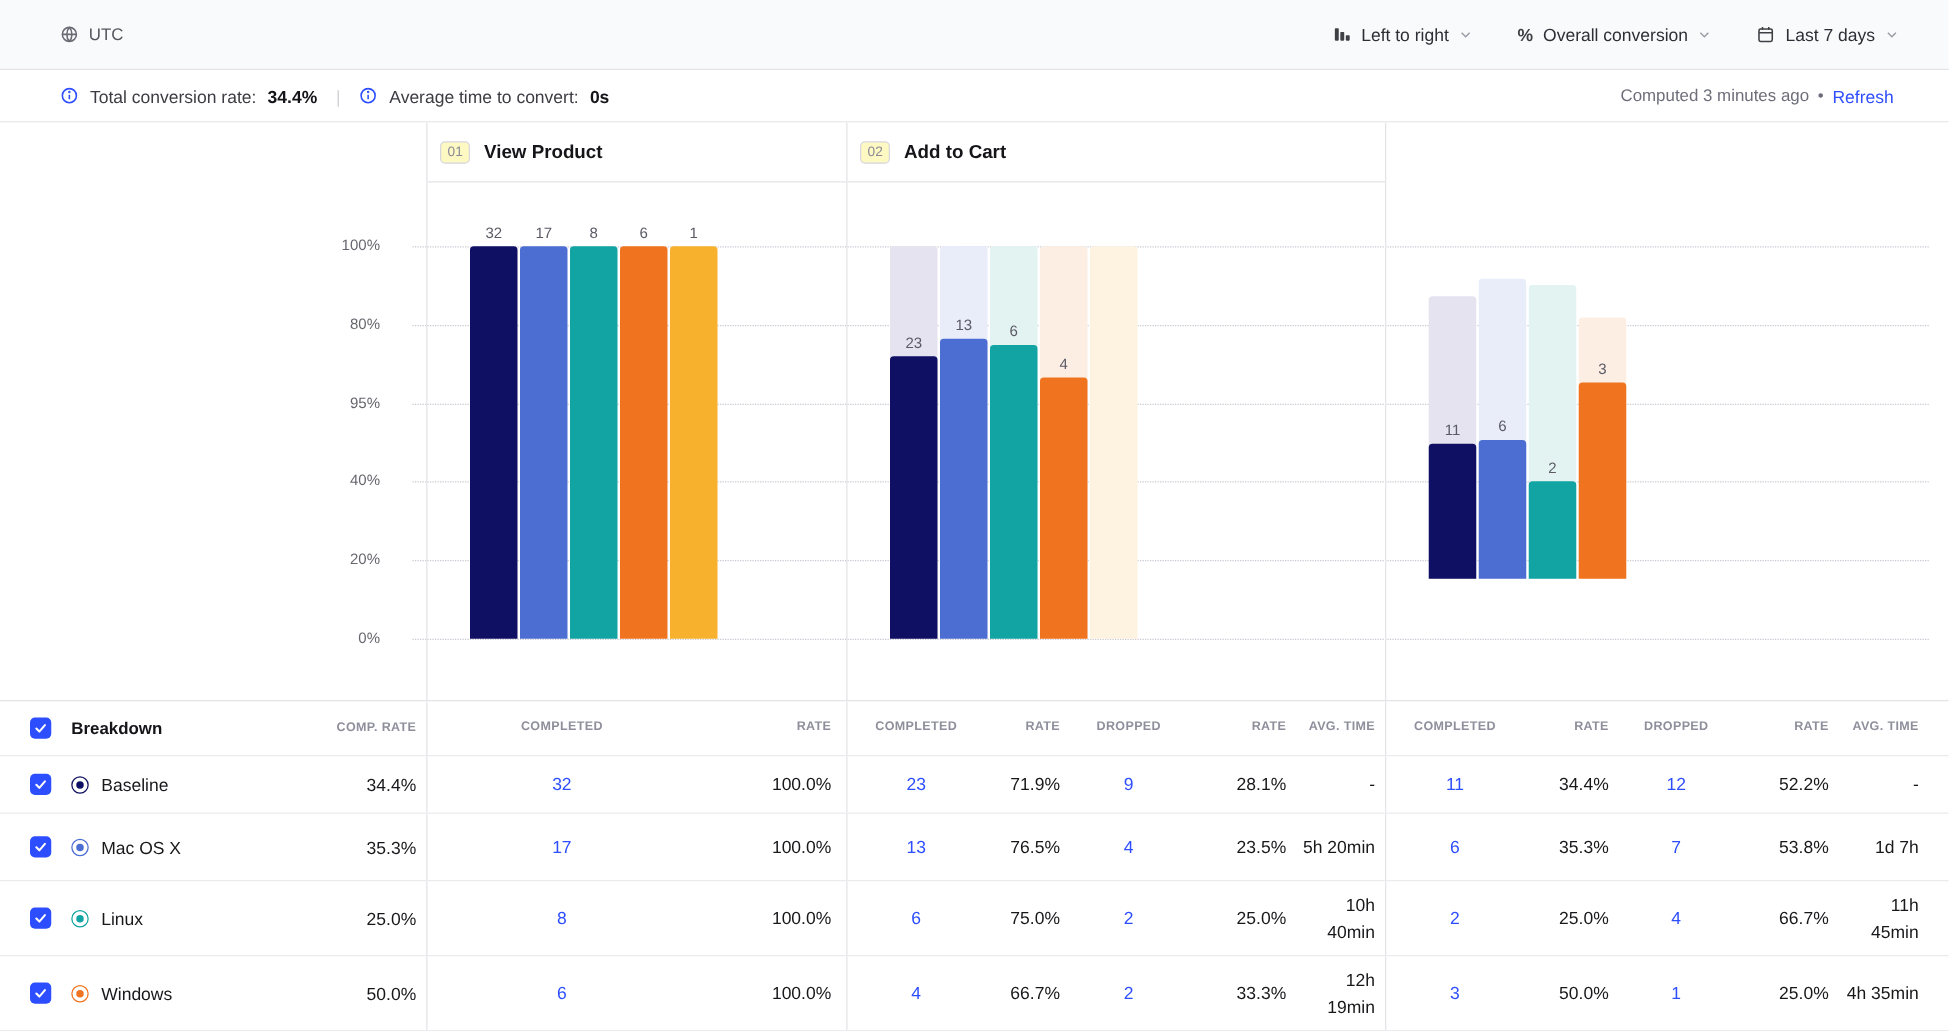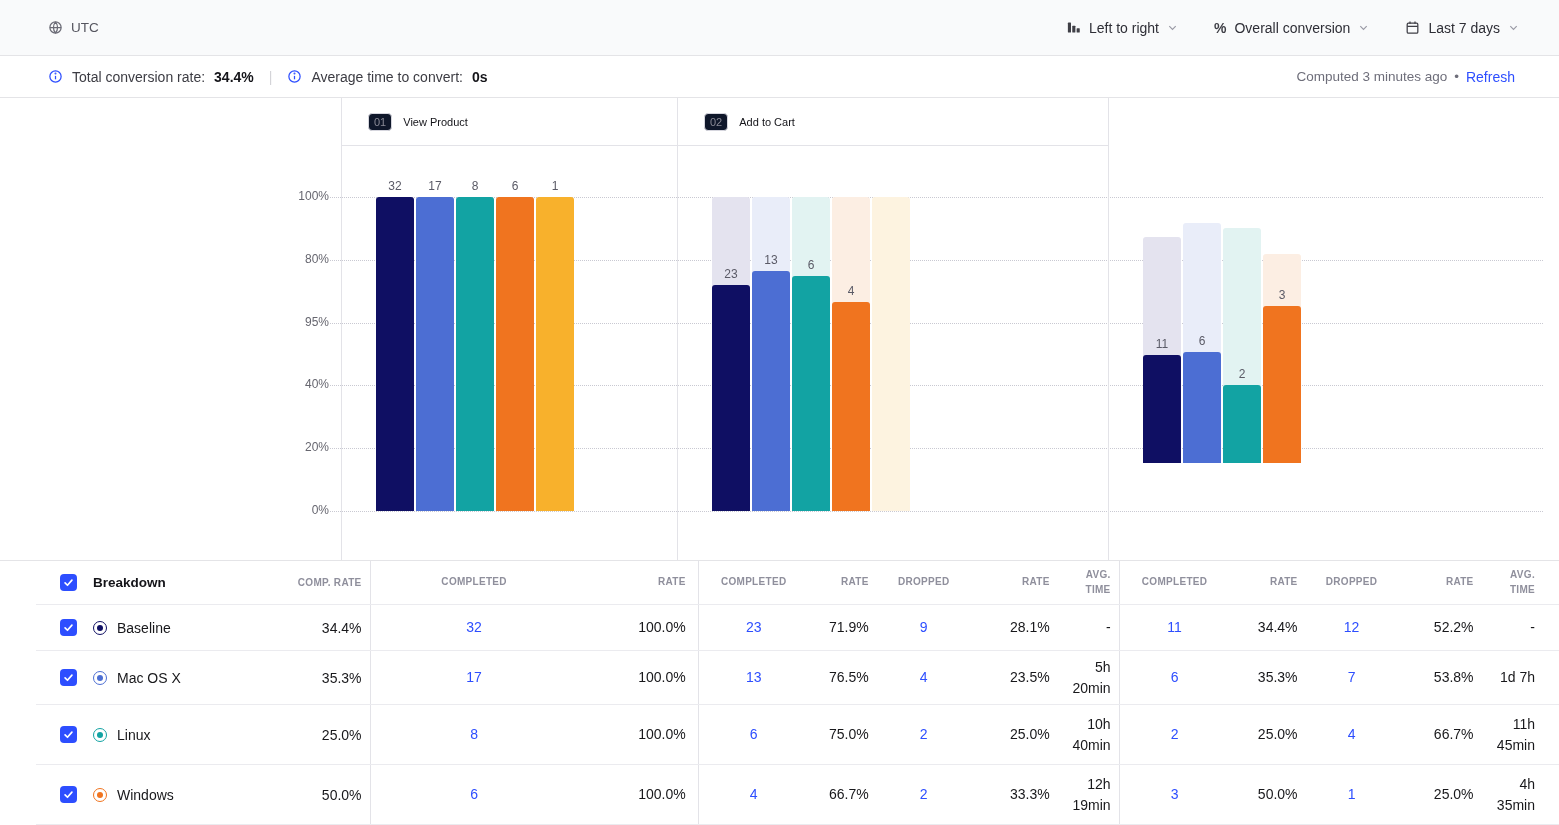--- a/index.html
+++ b/index.html
@@ -24,36 +24,36 @@
   .computed { display: flex; align-items: center; gap: 7px; color: #6e6e7a; font-size: 13.5px; }
   .refresh { color: #2d4eff; font-size: 14px; cursor: pointer; }
 
   
   .chart-region { position: relative; height: 463px; border-bottom: 1px solid #e4e4e7; background: #fff; }
   .gridlayer { position: absolute; left: 330px; right: 16px; top: 0; bottom: 0; }
   .gl { position: absolute; left: 0; right: 0; border-top: 1px dotted #c9c9d2; }
   .g0{top:99px}.g1{top:162px}.g2{top:225px}.g3{top:287px}.g4{top:350px}.g5{top:413px}
   .chart-cols { position: relative; display: flex; height: 100%; }
   .axis-col { width: 341px; position: relative; }
-  .ylab { position: absolute; right: 12px; font-size: 12px; color: #66666f; }
+  .ylab { position: absolute; right: 37px; font-size: 12px; color: #66666f; }
   .y0{top:91px}.y1{top:154px}.y2{top:217px}.y3{top:279px}.y4{top:342px}.y5{top:405px}
   .step-col { border-left: 1px solid #e3e3e8; }
   .sc1 { width: 336px; } .sc2 { width: 431px; } .sc3 { width: 451px; }
   .step-header { height: 48px; border-bottom: 1px solid #e3e3e8; display: flex; align-items: center;
     padding-left: 10px; gap: 11px; }
   .step-num { border: 1px solid #d6d6de; border-radius: 4px; padding: 2px 5px; font-size: 11px;
-    color: #8a8a96; background: #0f172a; margin-left: 16px; }
-  .step-name { font-size: 11px; font-weight: 400; color: #141419; }
+    color: #8a8a96; background: #fef9c3; }
+  .step-name { font-size: 15px; font-weight: 700; color: #141419; }
   .plot { position: relative; margin-top: 51px; height: 314px; }
   .bar { position: absolute; bottom: 0; width: 38px; border-radius: 3px 3px 0 0; cursor: pointer; }
   .ghost { cursor: default; }
   .bar-label { position: absolute; width: 60px; text-align: center; font-size: 12px; color: #5a5a66; line-height: 1; }
 
   
-  .ftable { font-size: 14px; padding-left: 36px; }
+  .ftable { font-size: 14px; }
   .trow { display: flex; border-bottom: 1px solid #ebebef; align-items: stretch; }
   .sec { display: flex; align-items: center; }
   .secA { width: 341px; padding-left: 24px; }
   .secB { width: 336px; border-left: 1px solid #e3e3e8; }
   .secC { width: 431px; border-left: 1px solid #e3e3e8; }
   .secD { width: 451px; border-left: 1px solid #e3e3e8; }
   .thead { min-height: 44px; }
   .hsmall { font-size: 10px; font-weight: 700; color: #8f8f9c; letter-spacing: .03em; }
   #rows .data-row:nth-child(1){min-height:46px}
   #rows .data-row:nth-child(2){min-height:54px}

